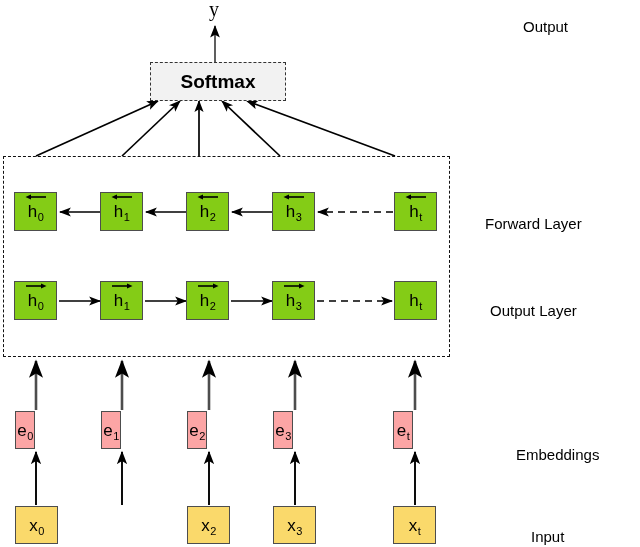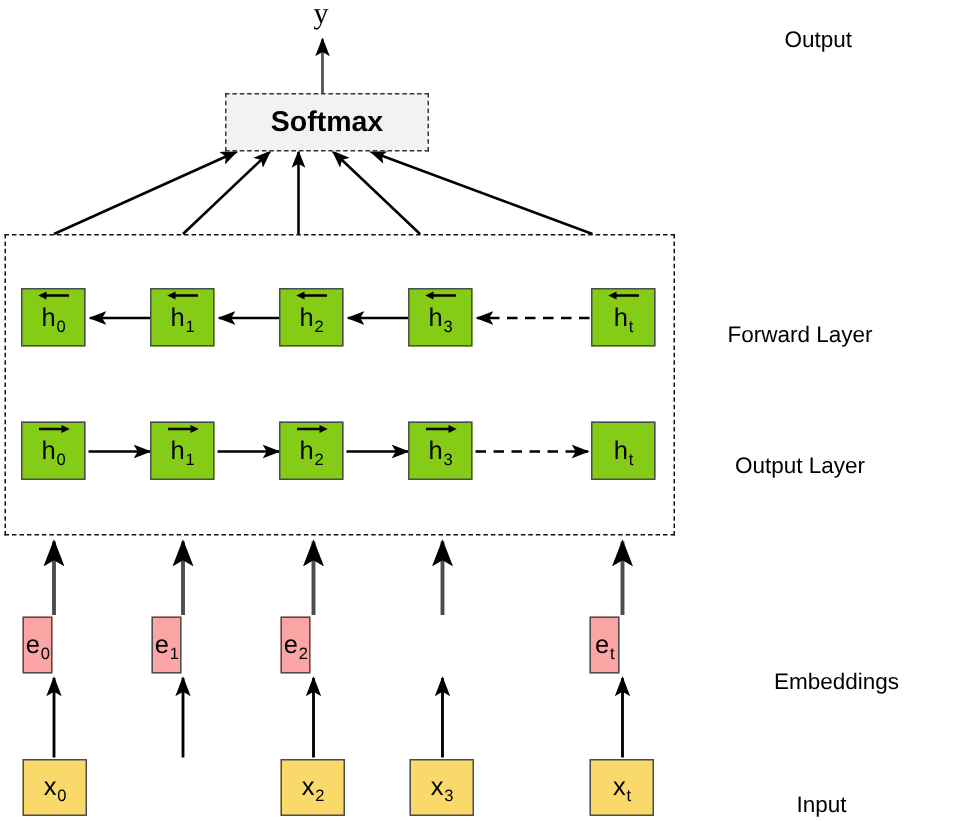--- a/index.html
+++ b/index.html
@@ -279,20 +279,25 @@
       <span class="base">e</span><span class="sub">1</span>
     </span>
   </div>
 
   <div class="node-box embed-box" style="left:187px; top:411px;">
     <span class="cell-label">
       <span class="base">e</span><span class="sub">2</span>
     </span>
   </div>
 
+  <div class="node-box embed-box" style="left:273px; top:411px;">
+    <span class="cell-label">
+      <span class="base">e</span><span class="sub">3</span>
+    </span>
+  </div>
 
   <div class="node-box embed-box" style="left:393px; top:411px;align-items:center;">
     <span class="cell-label">
       <span class="base">e</span><span class="sub">t</span>
     </span>
   </div>
 
   <div class="node-box input-box" style="left:15px; top:506px;">
     <span class="cell-label">
       <span class="base">x</span><span class="sub">0</span>

